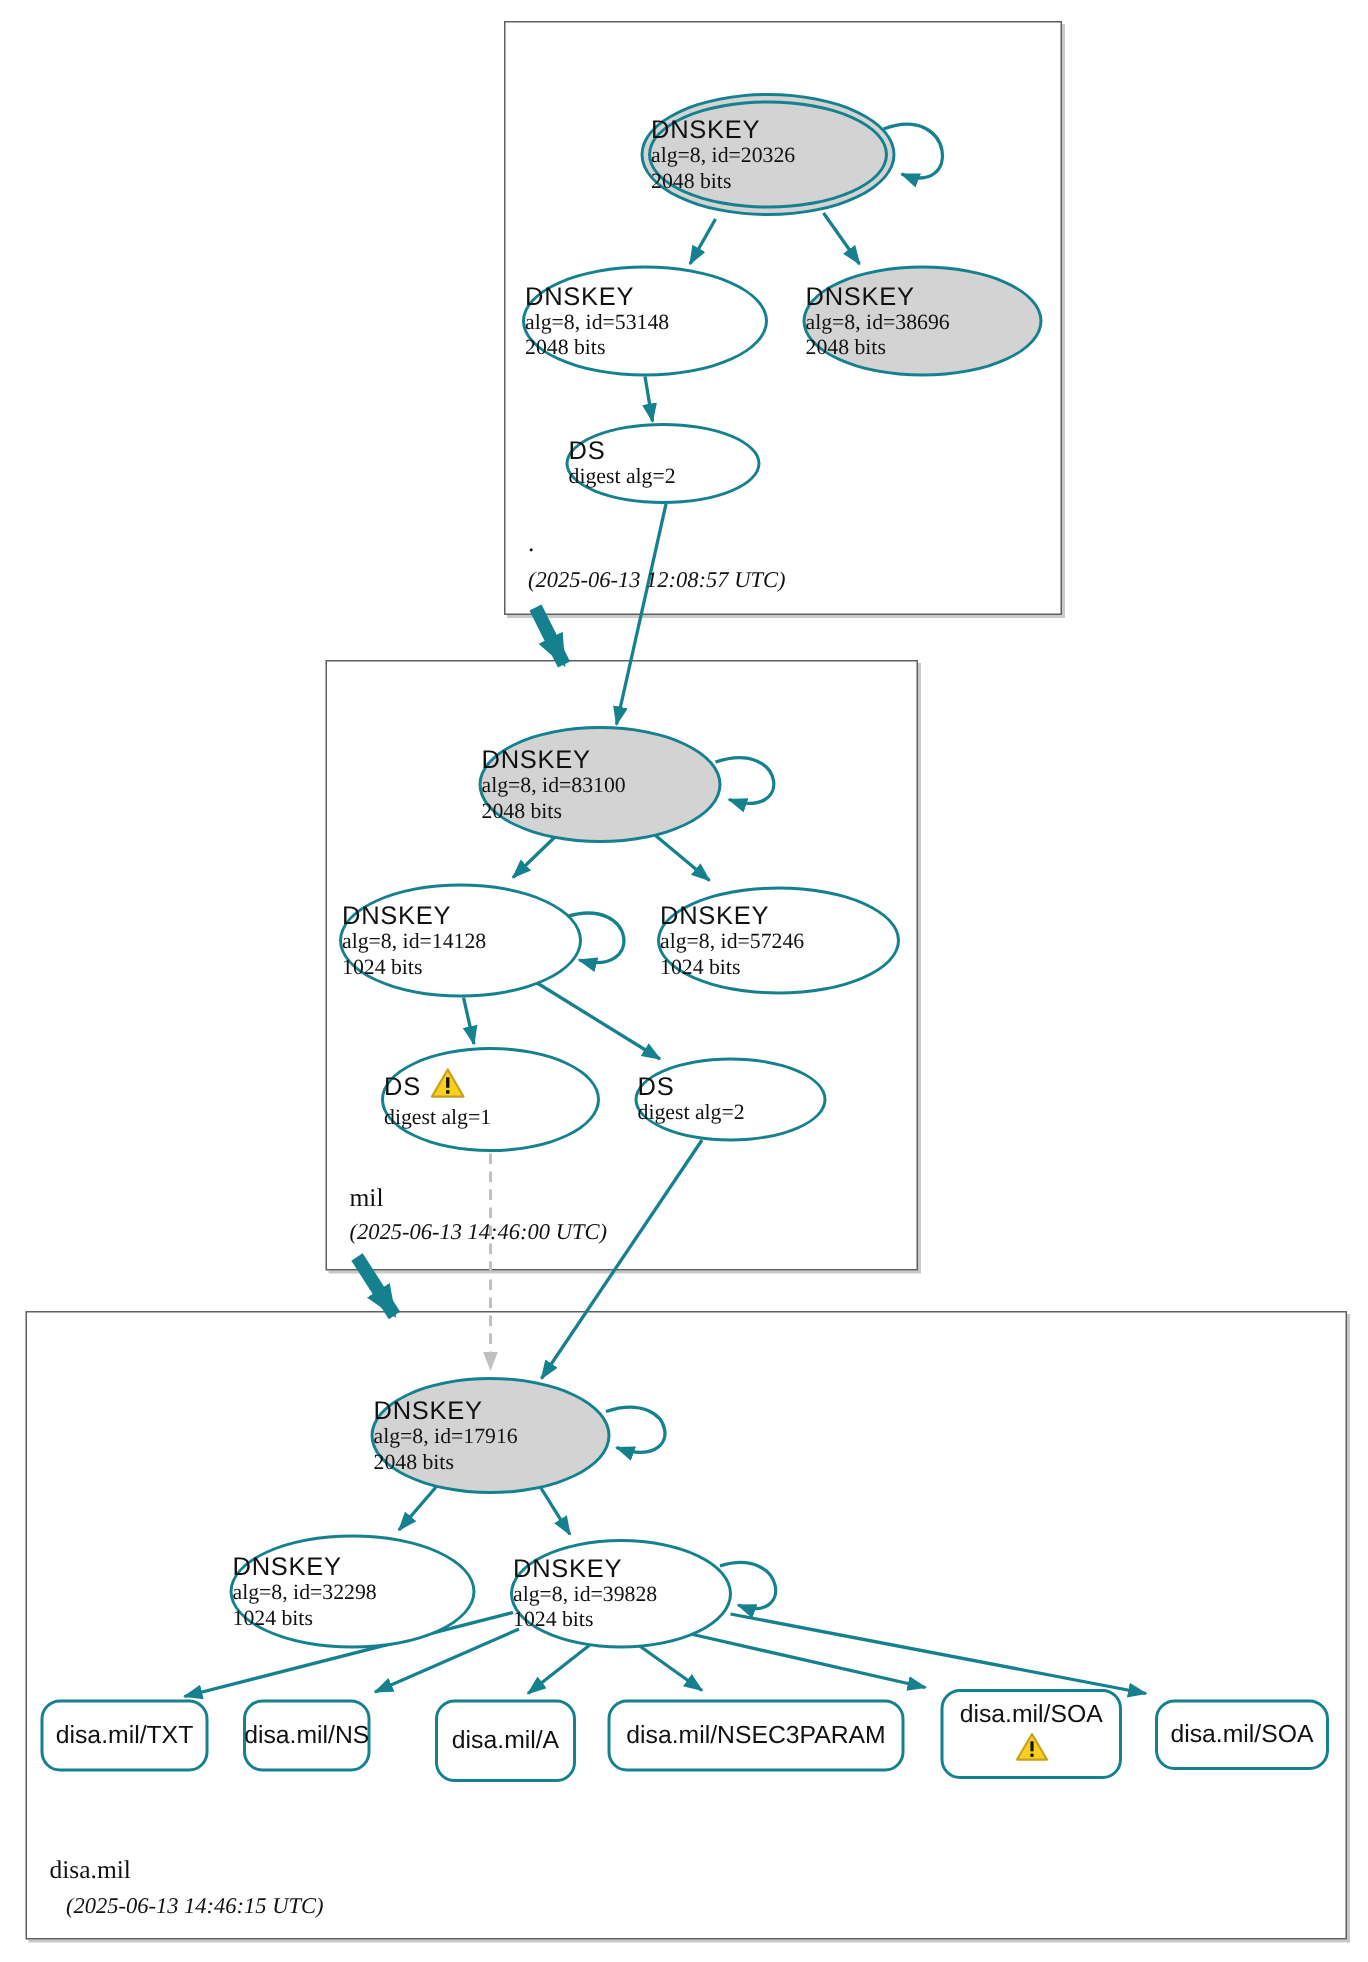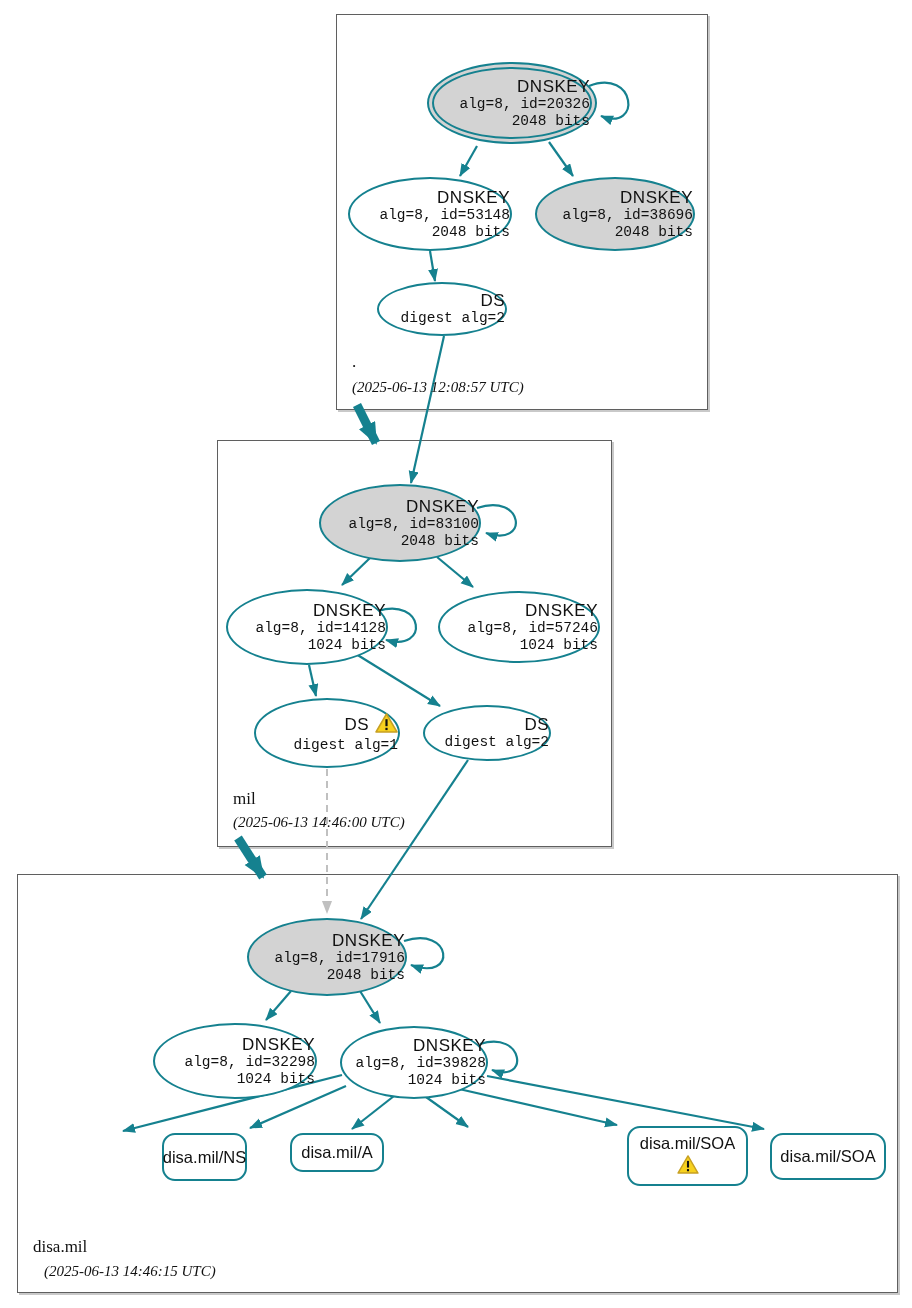--- a/index.html
+++ b/index.html
@@ -8,27 +8,27 @@
     --ink:#111;
   }
   html,body{margin:0;padding:0;background:#fff;}
   #page{position:relative;width:912px;height:1308px;background:#fff;overflow:hidden;
         font-family:"Liberation Sans",sans-serif;color:var(--ink);}
   .zonebox{position:absolute;border:1px solid #5f5f5f;background:#fff;
            box-shadow:2px 2px 0 #c9c9c9;}
   #edges{position:absolute;left:0;top:0;width:912px;height:1308px;}
   .ellipse{position:absolute;box-sizing:border-box;border:2.5px solid var(--teal);
            border-radius:50%;background:#fff;display:flex;flex-direction:column;
-           align-items:flex-end;justify-content:center;text-align:center;}
+           align-items:flex-start;justify-content:center;text-align:center;}
   .ellipse.gray{background:var(--gray-fill);}
   .ellipse-outer{position:absolute;box-sizing:border-box;border:2.5px solid var(--teal);
            border-radius:50%;background:var(--gray-fill);padding:3px;}
   .ellipse-outer .ellipse{position:relative;width:100%;height:100%;border-width:2.5px;}
   .nt{font-size:17px;line-height:19px;letter-spacing:.5px;}
-  .ns{font-family:Liberation Mono, monospace;font-size:14.5px;line-height:17px;}
+  .ns{font-family:Liberation Serif, serif;font-size:14.5px;line-height:17px;}
   .trow{display:flex;align-items:center;gap:6px;}
   .rrbox{position:absolute;box-sizing:border-box;border:2px solid var(--teal);
          border-radius:13px;background:#fff;display:flex;flex-direction:column;
          align-items:center;justify-content:center;font-size:16.5px;gap:2px;}
   .zlabel{position:absolute;font-family:"Liberation Serif",serif;font-size:17px;}
   .zts{position:absolute;font-family:"Liberation Serif",serif;font-size:15px;font-style:italic;}
   .warn-icon{display:inline-block;}
 </style>
 </head>
 <body>
@@ -160,25 +160,31 @@
     <div class="ns">alg=8, id=32298</div>
     <div class="ns">1024 bits</div>
   </div>
 
   <div class="ellipse" style="left:340px;top:1026px;width:148px;height:73px">
     <div class="nt">DNSKEY</div>
     <div class="ns">alg=8, id=39828</div>
     <div class="ns">1024 bits</div>
   </div>
 
+  <div class="rrbox" style="left:27px;top:1133px;width:112px;height:48px">
+    <span>disa.mil/TXT</span>
+  </div>
   <div class="rrbox" style="left:162px;top:1133px;width:85px;height:48px">
     <span>disa.mil/NS</span>
   </div>
-  <div class="rrbox" style="left:290px;top:1133px;width:94px;height:39px">
+  <div class="rrbox" style="left:290px;top:1133px;width:94px;height:55px">
     <span>disa.mil/A</span>
+  </div>
+  <div class="rrbox" style="left:405px;top:1133px;width:198px;height:48px">
+    <span>disa.mil/NSEC3PARAM</span>
   </div>
   <div class="rrbox" style="left:627px;top:1126px;width:121px;height:60px">
     <span>disa.mil/SOA</span>
     <span class="warn-icon">
       <svg width="22" height="19" viewBox="0 0 23 20">
         <path d="M11.5 1 L22 19 L1 19 Z" fill="#f7d11e" stroke="#c7a022" stroke-width="1.5" stroke-linejoin="round"></path>
         <rect x="10.4" y="6.2" width="2.2" height="7" fill="#111"></rect>
         <rect x="10.4" y="14.8" width="2.2" height="2.3" fill="#111"></rect>
       </svg>
     </span>

